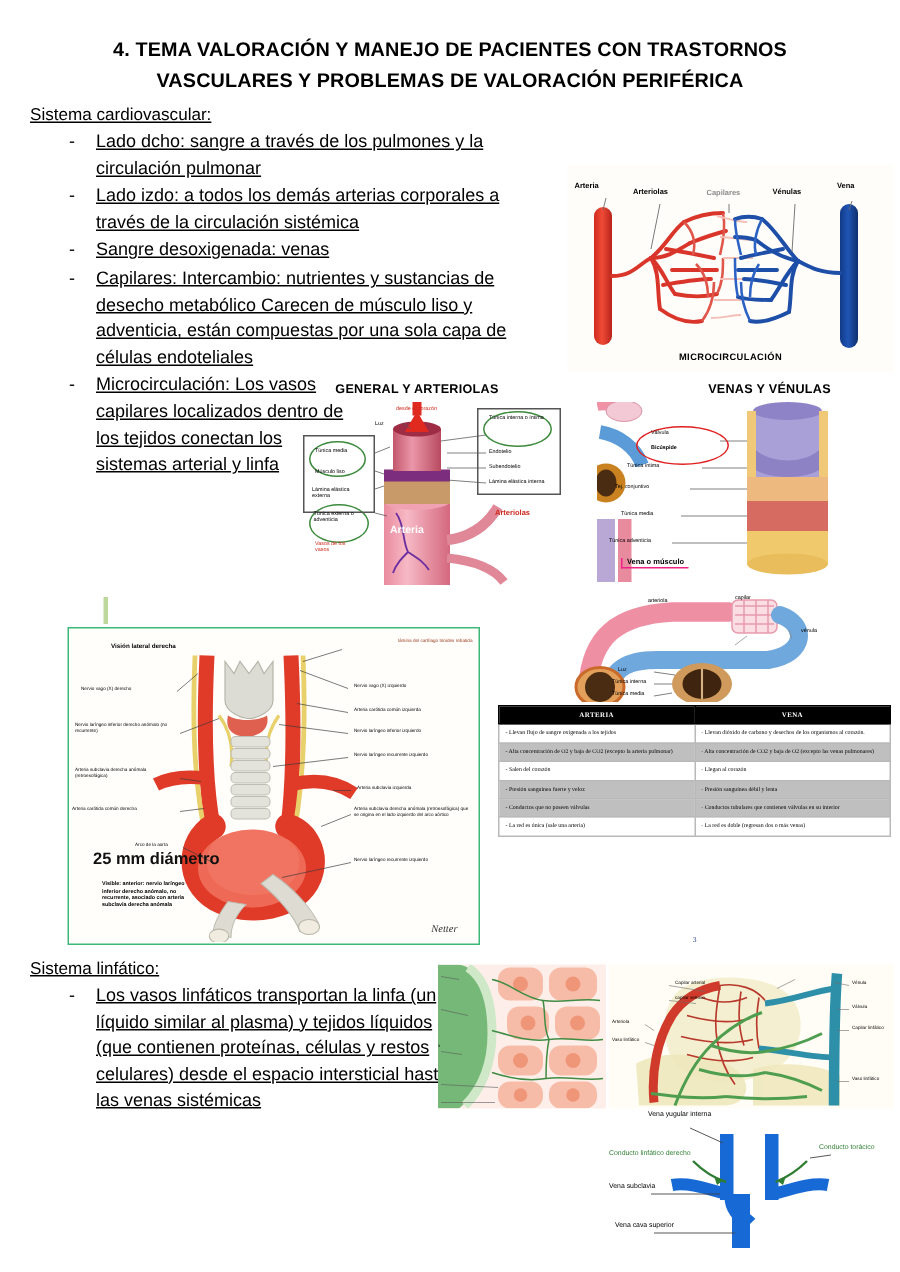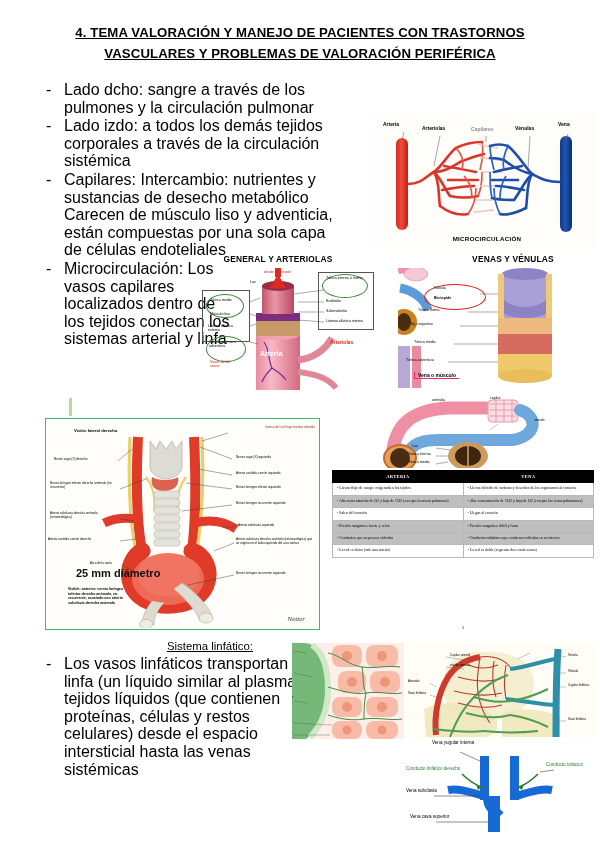--- a/index.html
+++ b/index.html
@@ -23,22 +23,21 @@
     padding: 22px 20px 10px 20px;
   }
 
   
   .doc-title {
     text-align: center;
     font-weight: bold;
     font-size: 13.2px;
     line-height: 21px;
     letter-spacing: 0.1px;
-    margin: 0 16px 17px 16px;
-    text-decoration: underline;
+    margin: 0 16px 7px 16px;
   }
   .section-title {
     font-weight: bold;
     font-size: 11.6px;
     margin-top: 20px;
     letter-spacing: 0.1px;
   }
   .sub-title {
     font-size: 11.4px;
     text-decoration: underline;
@@ -47,23 +46,24 @@
 
   
   ul.dash-list {
     list-style: none;
     margin: 3px 0 0 0;
     padding: 0;
   }
   ul.dash-list li {
     position: relative;
     padding-left: 44px;
-    font-size: 16px;
+    font-size: 12px;
     line-height: 17.6px;
     margin-bottom: 1px;
+    text-decoration: underline;
   }
   ul.dash-list li::before {
     content: "-";
     position: absolute;
     left: 26px;
     top: 0;
   }
   .narrow { max-width: 322px; }
   .vnarrow { max-width: 170px; }
 
@@ -126,21 +126,21 @@
     position: absolute; border: 1px solid #e02020; border-radius: 50%;
     box-sizing: border-box;
   }
 
   
   #fig-neck {
     left: 45px; top: 418px; width: 275px; height: 212px;
     border: 1.4px solid #3cb878; background: #fffefb; box-sizing: border-box;
   }
   #fig-neck .mm {
-    position: absolute; left: 30px; top: 148px;
+    position: absolute; left: 16px; top: 148px;
     font-size: 11px; font-weight: bold; color: #111;
   }
   #fig-neck .blk {
     position: absolute; left: 22px; top: 168px; width: 62px;
     font-size: 3.6px; line-height: 4.6px; font-weight: bold;
   }
   #fig-neck .sig {
     position: absolute; right: 14px; bottom: 6px;
     font-family: "Liberation Serif", serif; font-style: italic;
     font-size: 7px; color: #333;
@@ -198,24 +198,26 @@
 </head>
 <body>
 
 <div class="page">
 
   <div class="doc-title">
     <div>4. TEMA VALORACIÓN Y MANEJO DE PACIENTES CON TRASTORNOS</div>
     <div>VASCULARES Y PROBLEMAS DE VALORACIÓN PERIFÉRICA</div>
   </div>
 
+  <div class="sub-title">Sistema cardiovascular:</div>
 
   <ul class="dash-list narrow">
     <li>Lado dcho: sangre a través de los pulmones y la circulación pulmonar</li>
-    <li>Lado izdo: a todos los demás tejidos corporales a través de la circulación sistémica</li>
+    <li>Lado izdo: a todos los demás arterias corporales a través de la circulación sistémica</li>
+    <li>Sangre desoxigenada: venas</li>
     <li>Capilares: Intercambio: nutrientes y sustancias de desecho metabólico Carecen de músculo liso y adventicia, están compuestas por una sola capa de células endoteliales</li>
     <li class="vnarrow">Microcirculación: Los vasos capilares localizados dentro de los tejidos conectan los sistemas arterial y linfa</li>
   </ul>
 
   <div class="fig" id="fig-micro">
 
     <div class="vessel-art" style="left:18px;top:28px;width:12px;height:92px;"></div>
 
     <div class="vessel-ven" style="left:182px;top:26px;width:12px;height:96px;"></div>
 
@@ -564,21 +566,21 @@
       </tr>
       <tr class="plain">
         <td>- La red es única (sale una arteria)</td>
         <td>- La red es doble (regresan dos o más venas)</td>
       </tr>
     </tbody>
   </table>
   <div class="page-num">3</div>
 
   <div style="position:absolute;left:20px;top:640px;width:380px;">
-    <div class="sub-title" style="margin-top:0;text-align:center;">Sistema linfático:</div>
+    <div class="sub-title" style="margin-top:0;">Sistema linfático:</div>
     <ul class="dash-list">
       <li style="max-width:250px;">Los vasos linfáticos transportan la linfa (un líquido similar al plasma) y tejidos líquidos (que contienen proteínas, células y restos celulares) desde el espacio intersticial hasta las venas sistémicas</li>
     </ul>
   </div>
 
   <div class="fig" id="fig-lymph1">
     <svg width="112" height="96" viewBox="0 0 112 96">
       <rect x="0" y="0" width="112" height="96" fill="#fdeee9"></rect>
 
       <path d="M12 0 C26 0 34 18 34 40 C34 66 26 86 14 96 L0 96 L0 0 Z" fill="#67b16a" opacity="0.9"></path>

